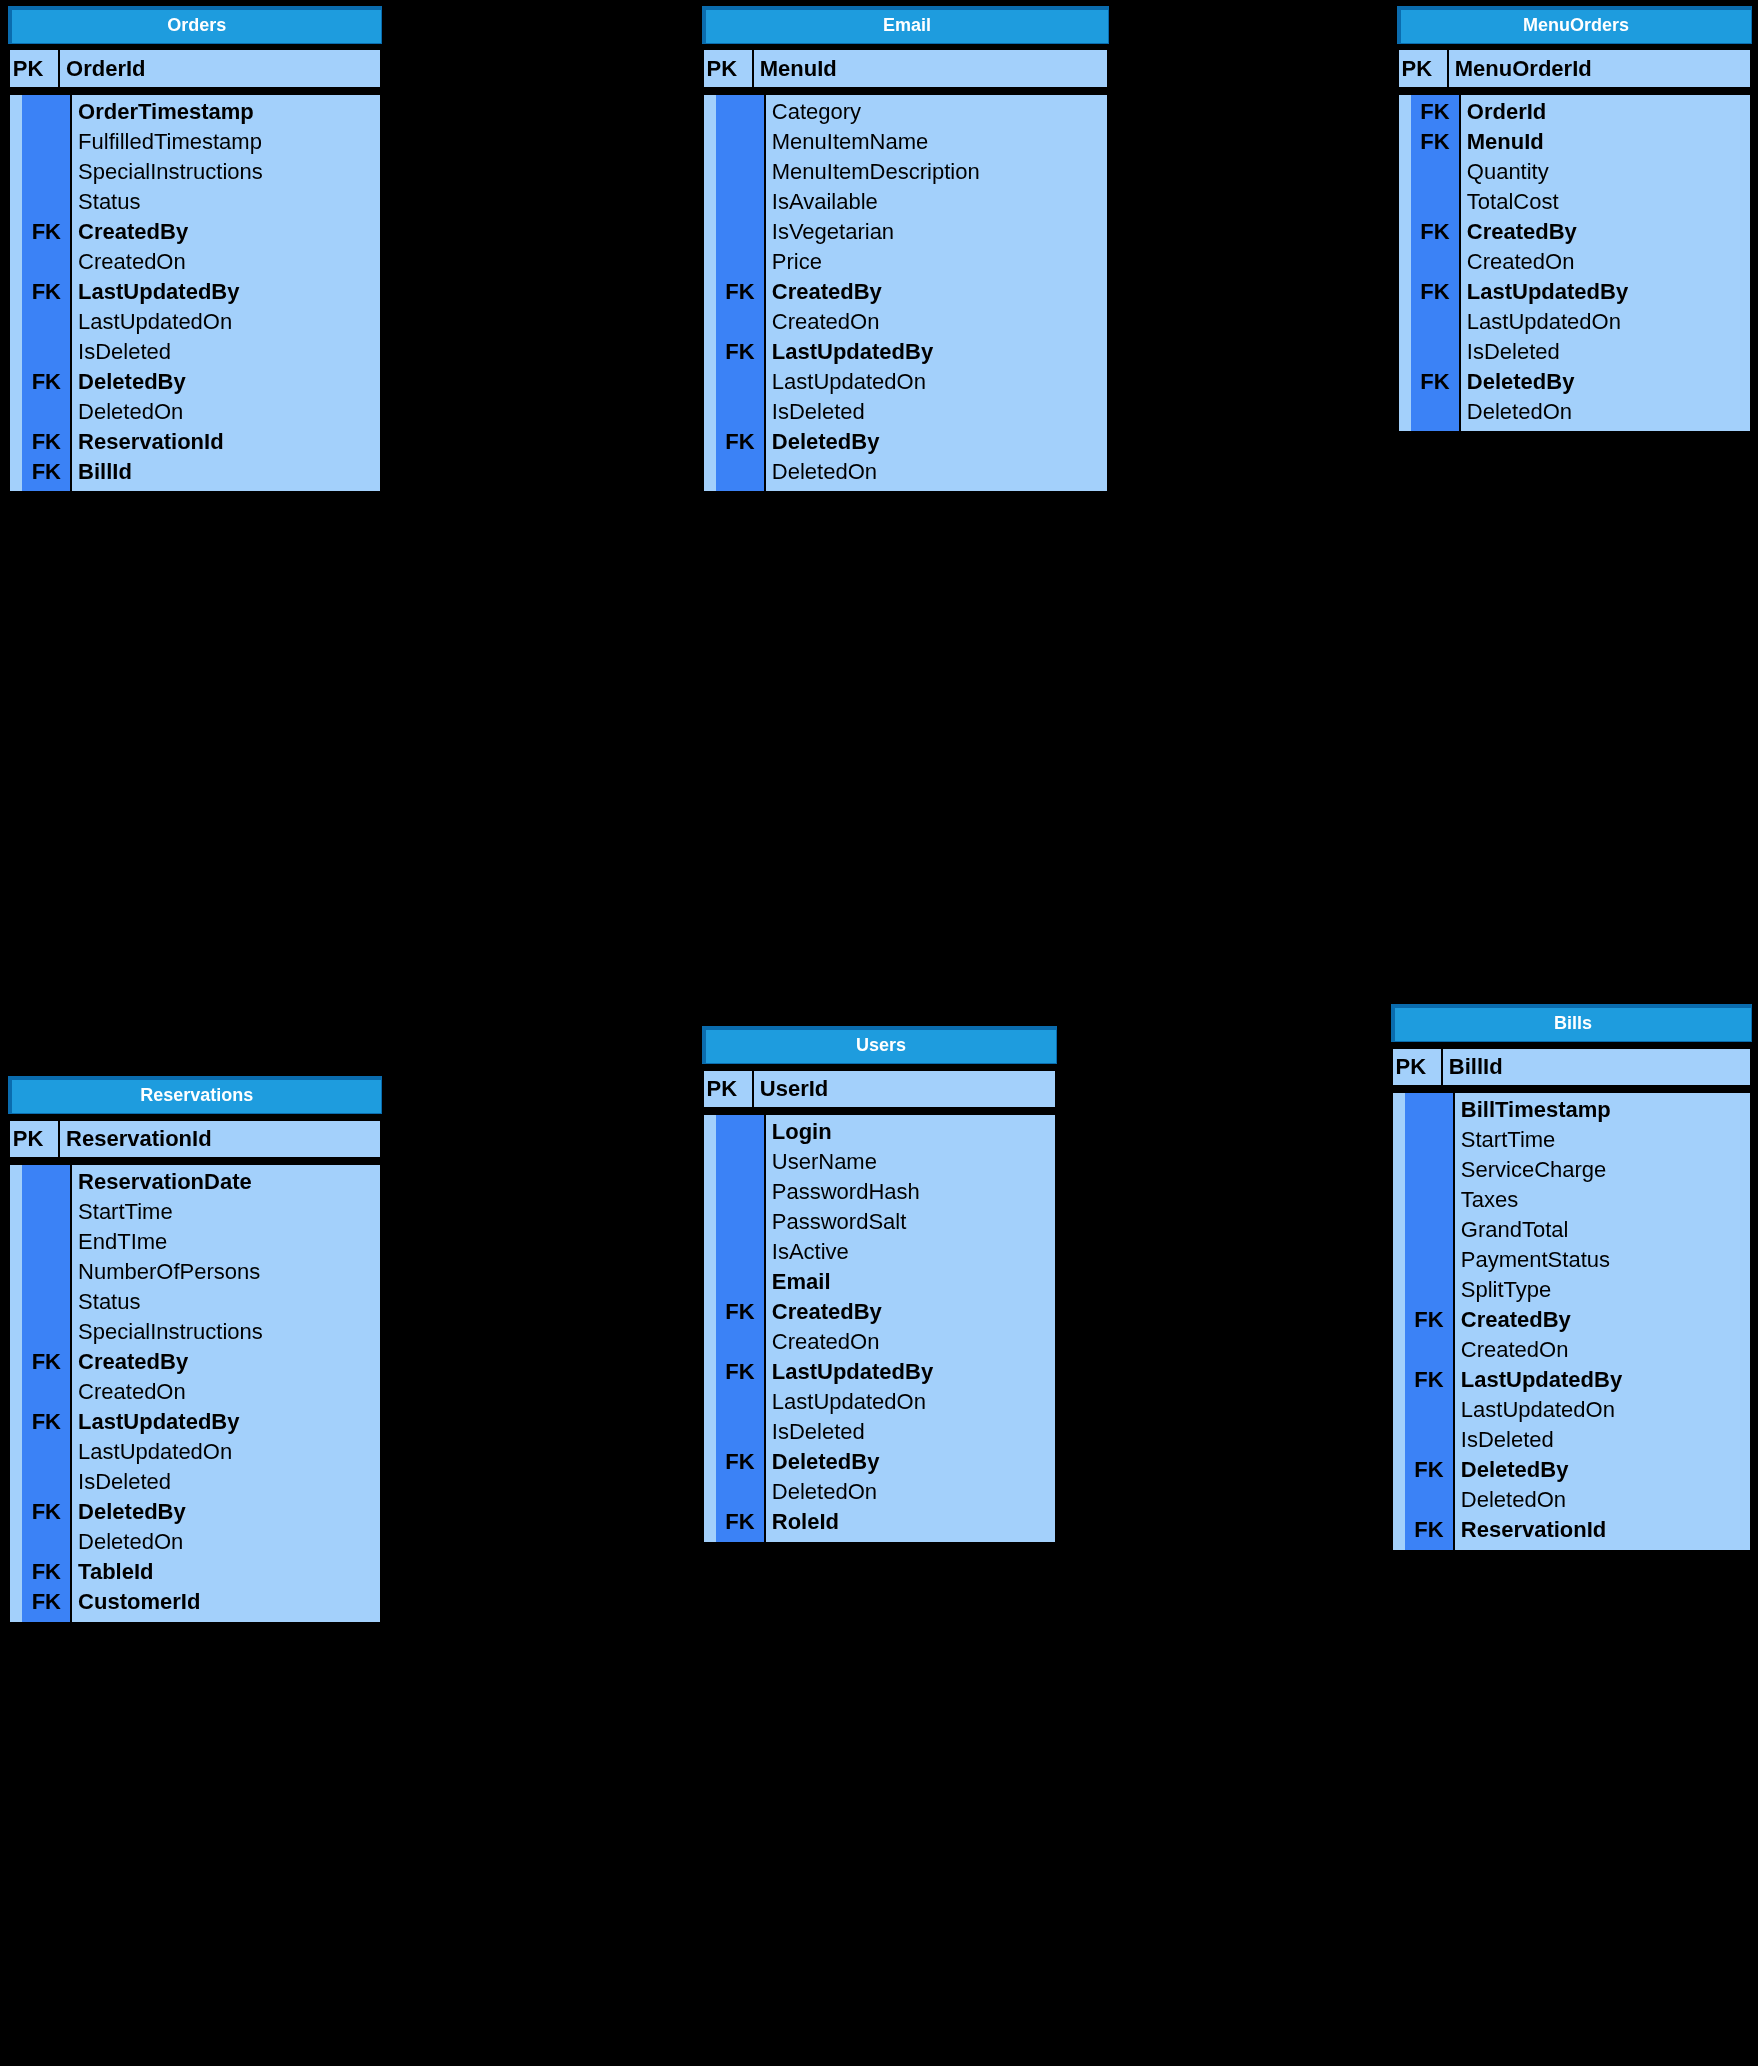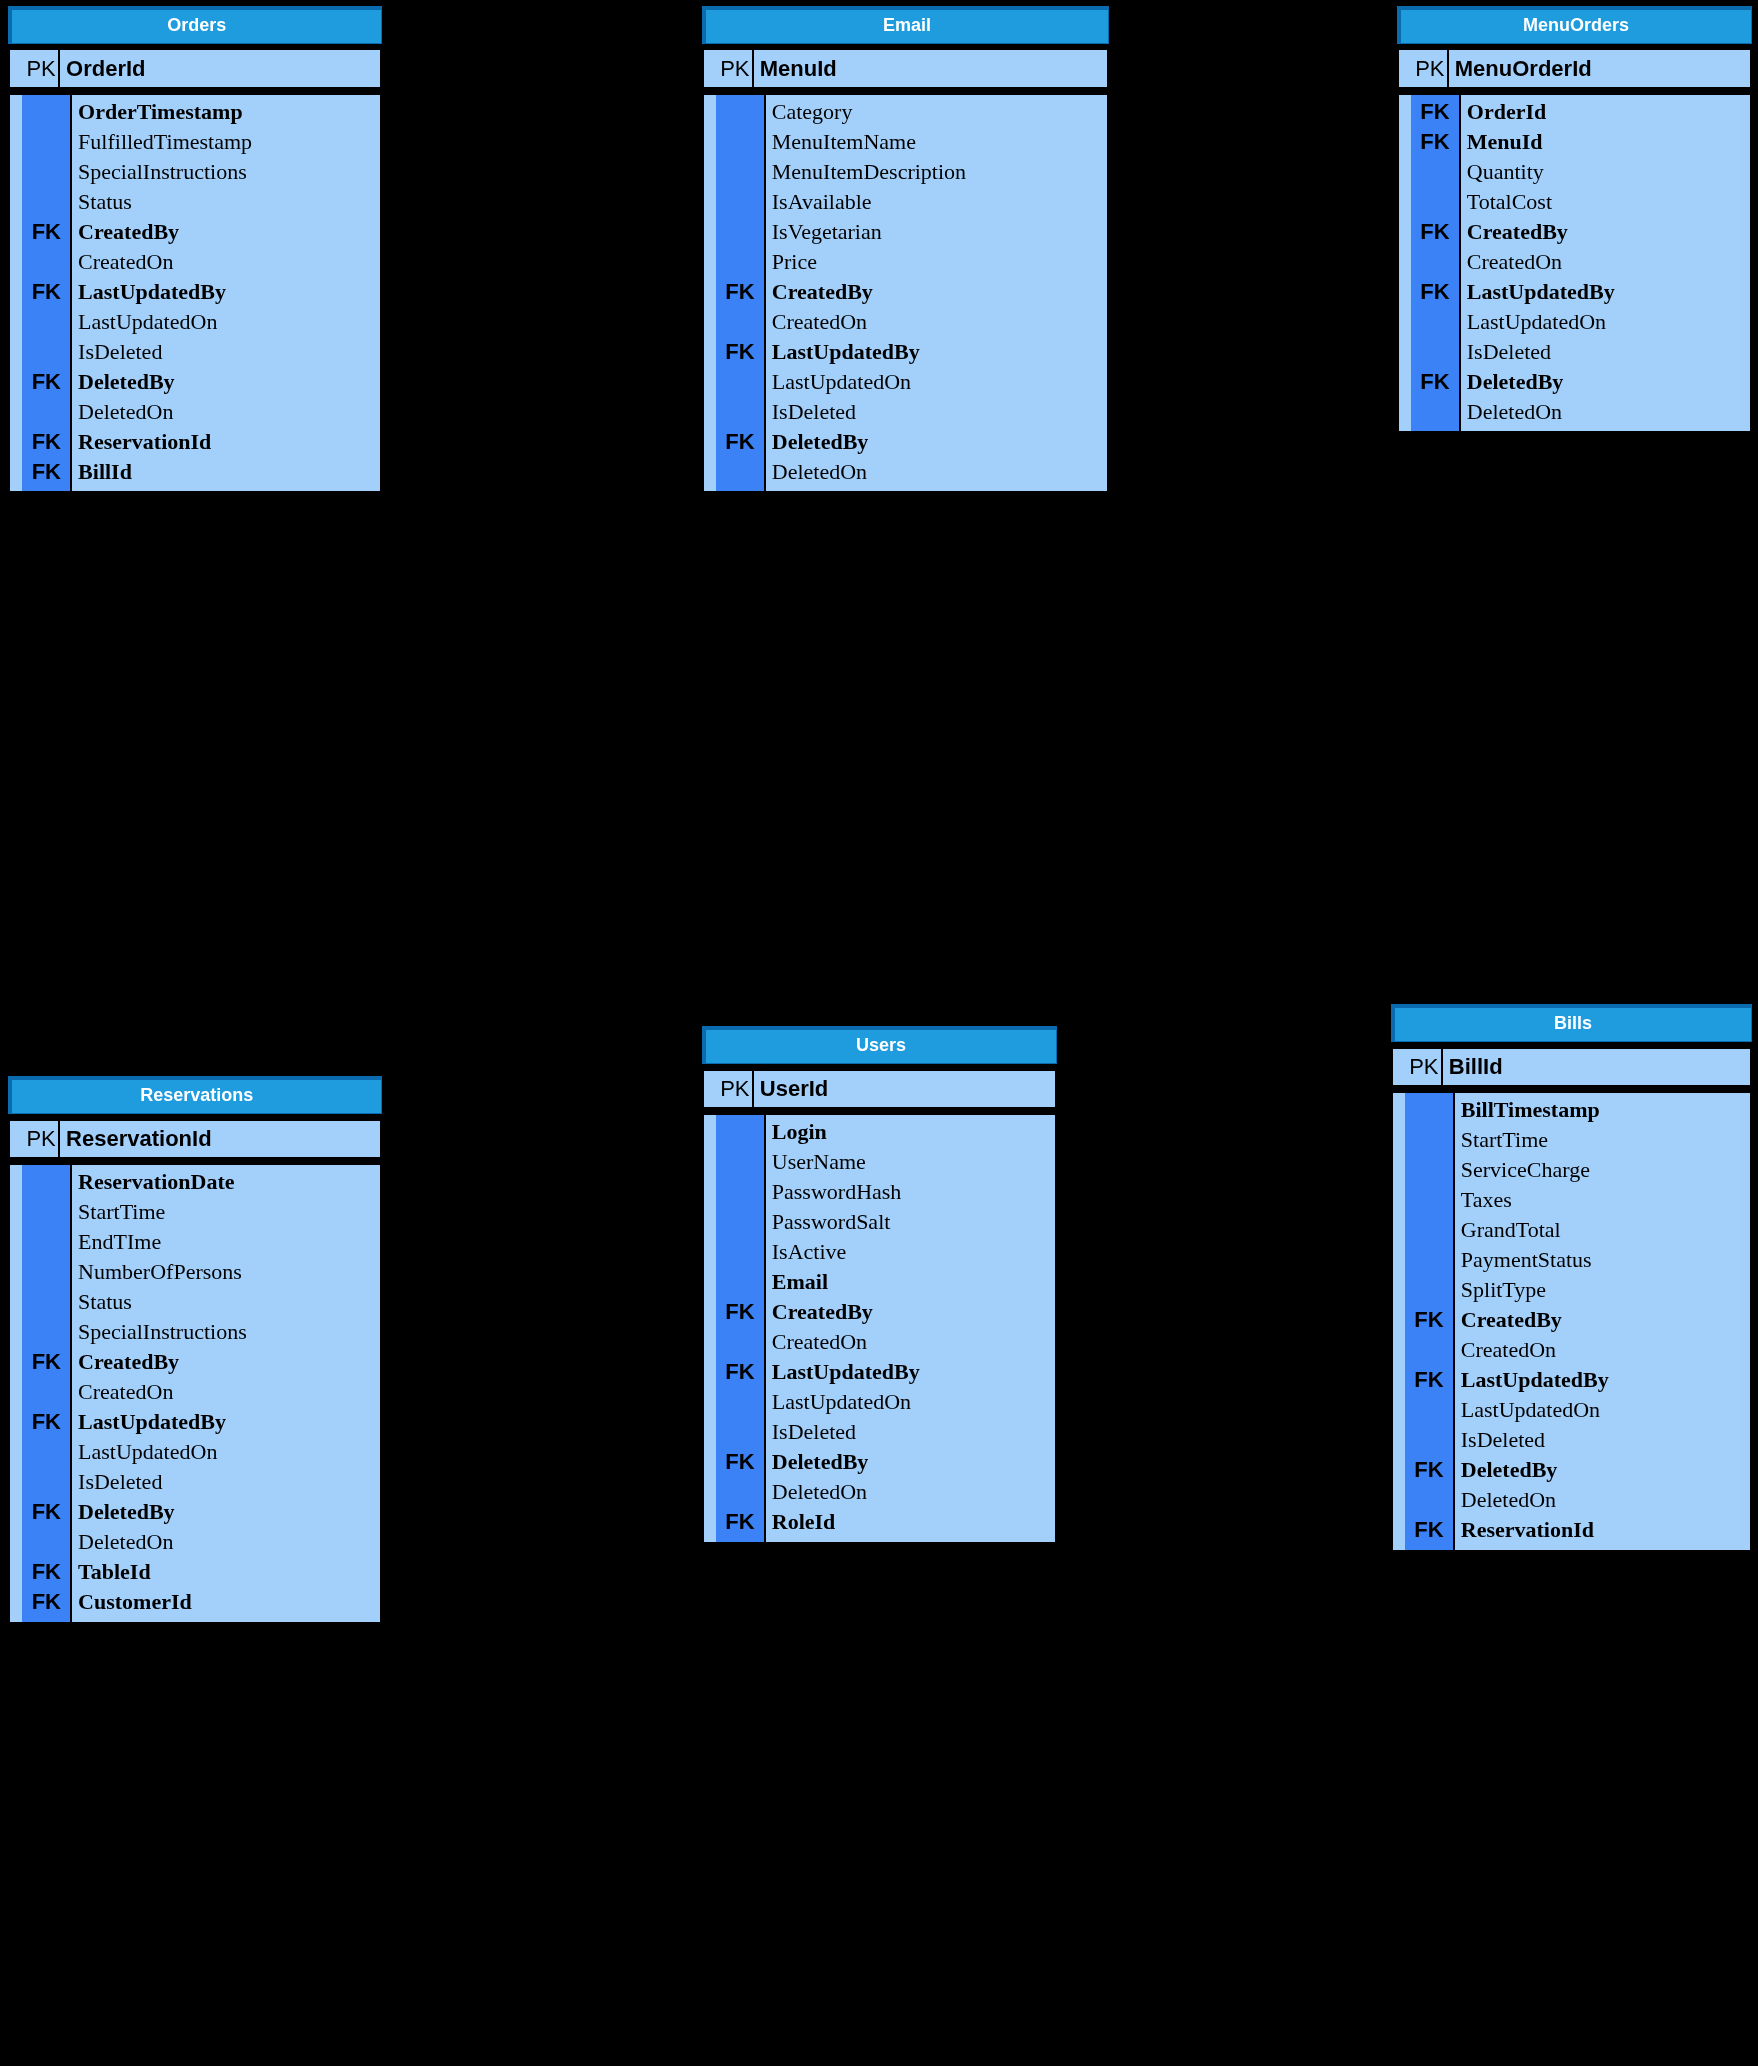--- a/index.html
+++ b/index.html
@@ -35,22 +35,22 @@
   .pk-row {
     display:flex;
     border:2.9px solid #000;
     border-top:3.7px solid #000;
     background:#a3d0fb;
     margin-top:3.3px;
   }
   .pk-row .keycol {
     background:#a3d0fb;
     border-right:2.9px solid #000;
-    text-align:right;
-    font-weight:normal;
+    text-align:left;
+    font-weight:bold;
     font-size:22px;
     line-height:1.33;
     padding:3.3px 2.5px 4.1px 2.5px;
     color:#000;
   }
   .pk-row .namecol {
     background:#a3d0fb;
     font-weight:bold;
     font-size:22px;
     line-height:1.33;
@@ -72,21 +72,20 @@
   .attr-block .keycol {
     border-right:2.9px solid #000;
     background:#3b82f6;
     padding:2.5px 2.5px 4.1px 2.5px;
     margin-left:12px;
   }
   .attr-block .namecol {
     background:#a3d0fb;
     padding:2.5px 0 4.1px 5.8px;
     flex:1;
-    font-family:Liberation Serif, serif;
   }
   .attr-key, .attr-name {
     font-size:22px;
     line-height:1.335;
     color:#000;
     white-space:nowrap;
     height:30px;
   }
   .attr-key { text-align:center; font-weight:bold; }
   .attr-name { text-align:left; }

